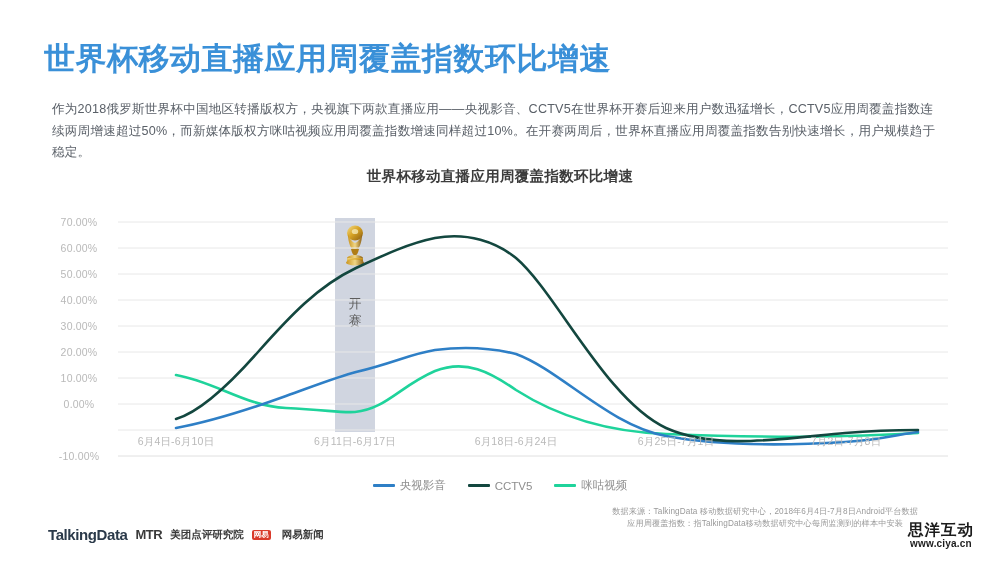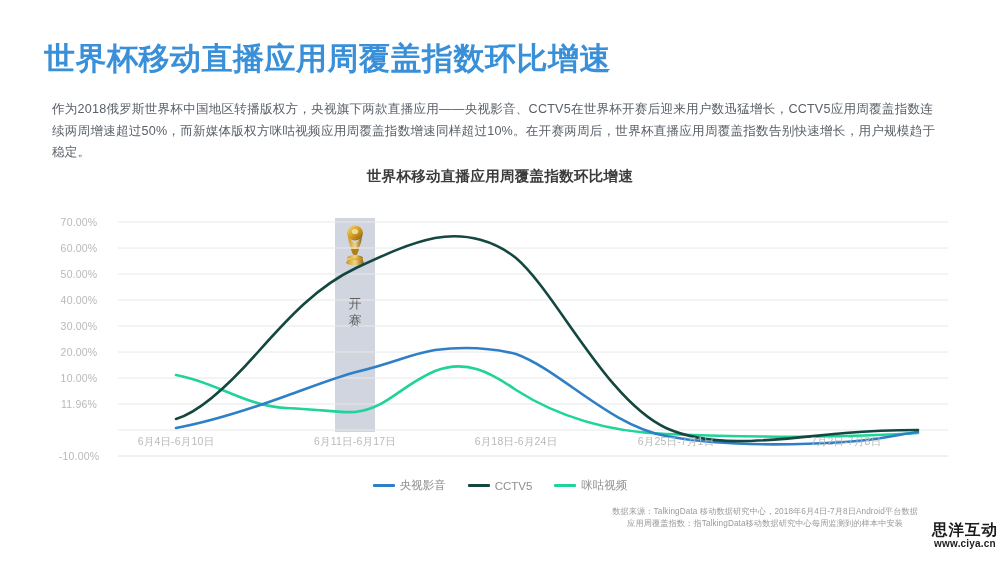--- a/index.html
+++ b/index.html
@@ -173,21 +173,21 @@
     vertical-align: middle;
   }
   .logo-netease-text {
     font-size: 10.5px;
     font-weight: bold;
     color: #3a3a3a;
     margin-left: 3px;
   }
   .watermark {
     position: absolute;
-    right: 2px;
+    right: 26px;
     top: 521px;
     text-align: center;
   }
   .wm-cn {
     font-size: 15.5px;
     font-weight: bold;
     color: #1c1c1c;
     letter-spacing: 1px;
     line-height: 17px;
   }
@@ -268,21 +268,21 @@
                C556,92 606,200 666,228 C715,250 780,239 845,233 C880,230 900,230 918,230"></path>
     </svg>
 
     <div class="ytick" style="left:48px; top:16px;">70.00%</div>
     <div class="ytick" style="left:48px; top:42px;">60.00%</div>
     <div class="ytick" style="left:48px; top:68px;">50.00%</div>
     <div class="ytick" style="left:48px; top:94px;">40.00%</div>
     <div class="ytick" style="left:48px; top:120px;">30.00%</div>
     <div class="ytick" style="left:48px; top:146px;">20.00%</div>
     <div class="ytick" style="left:48px; top:172px;">10.00%</div>
-    <div class="ytick" style="left:48px; top:198px;">11.96%</div>
+    <div class="ytick" style="left:48px; top:198px;">0.00%</div>
     <div class="ytick" style="left:48px; top:250px;">-10.00%</div>
 
     <div class="xtick" style="left:106px; top:235px; width:140px;">6月4日-6月10日</div>
     <div class="xtick" style="left:285px; top:235px; width:140px;">6月11日-6月17日</div>
     <div class="xtick" style="left:446px; top:235px; width:140px;">6月18日-6月24日</div>
     <div class="xtick" style="left:606px; top:235px; width:140px;">6月25日-7月1日</div>
     <div class="xtick" style="left:776px; top:235px; width:140px;">7月2日-7月8日</div>
   </div>
 
   <div class="legend">
@@ -298,19 +298,26 @@
       <span class="legend-swatch" style="background:#1fd39b;"></span>
       <span>咪咕视频</span>
     </div>
   </div>
 
   <div class="source">
     <div>数据来源：TalkingData 移动数据研究中心，2018年6月4日-7月8日Android平台数据</div>
     <div>应用周覆盖指数：指TalkingData移动数据研究中心每周监测到的样本中安装</div>
   </div>
 
+  <div class="footer-logos">
+    <span class="logo-td">TalkingData</span>
+    <span class="logo-mtr">MTR</span>
+    <span class="logo-meituan">美团点评研究院</span>
+    <span class="logo-netease-badge">网易</span>
+    <span class="logo-netease-text">网易新闻</span>
+  </div>
 
   <div class="watermark">
     <div class="wm-cn">思洋互动</div>
     <div class="wm-url">www.ciya.cn</div>
   </div>
 
 </div>
 
 </body></html>

